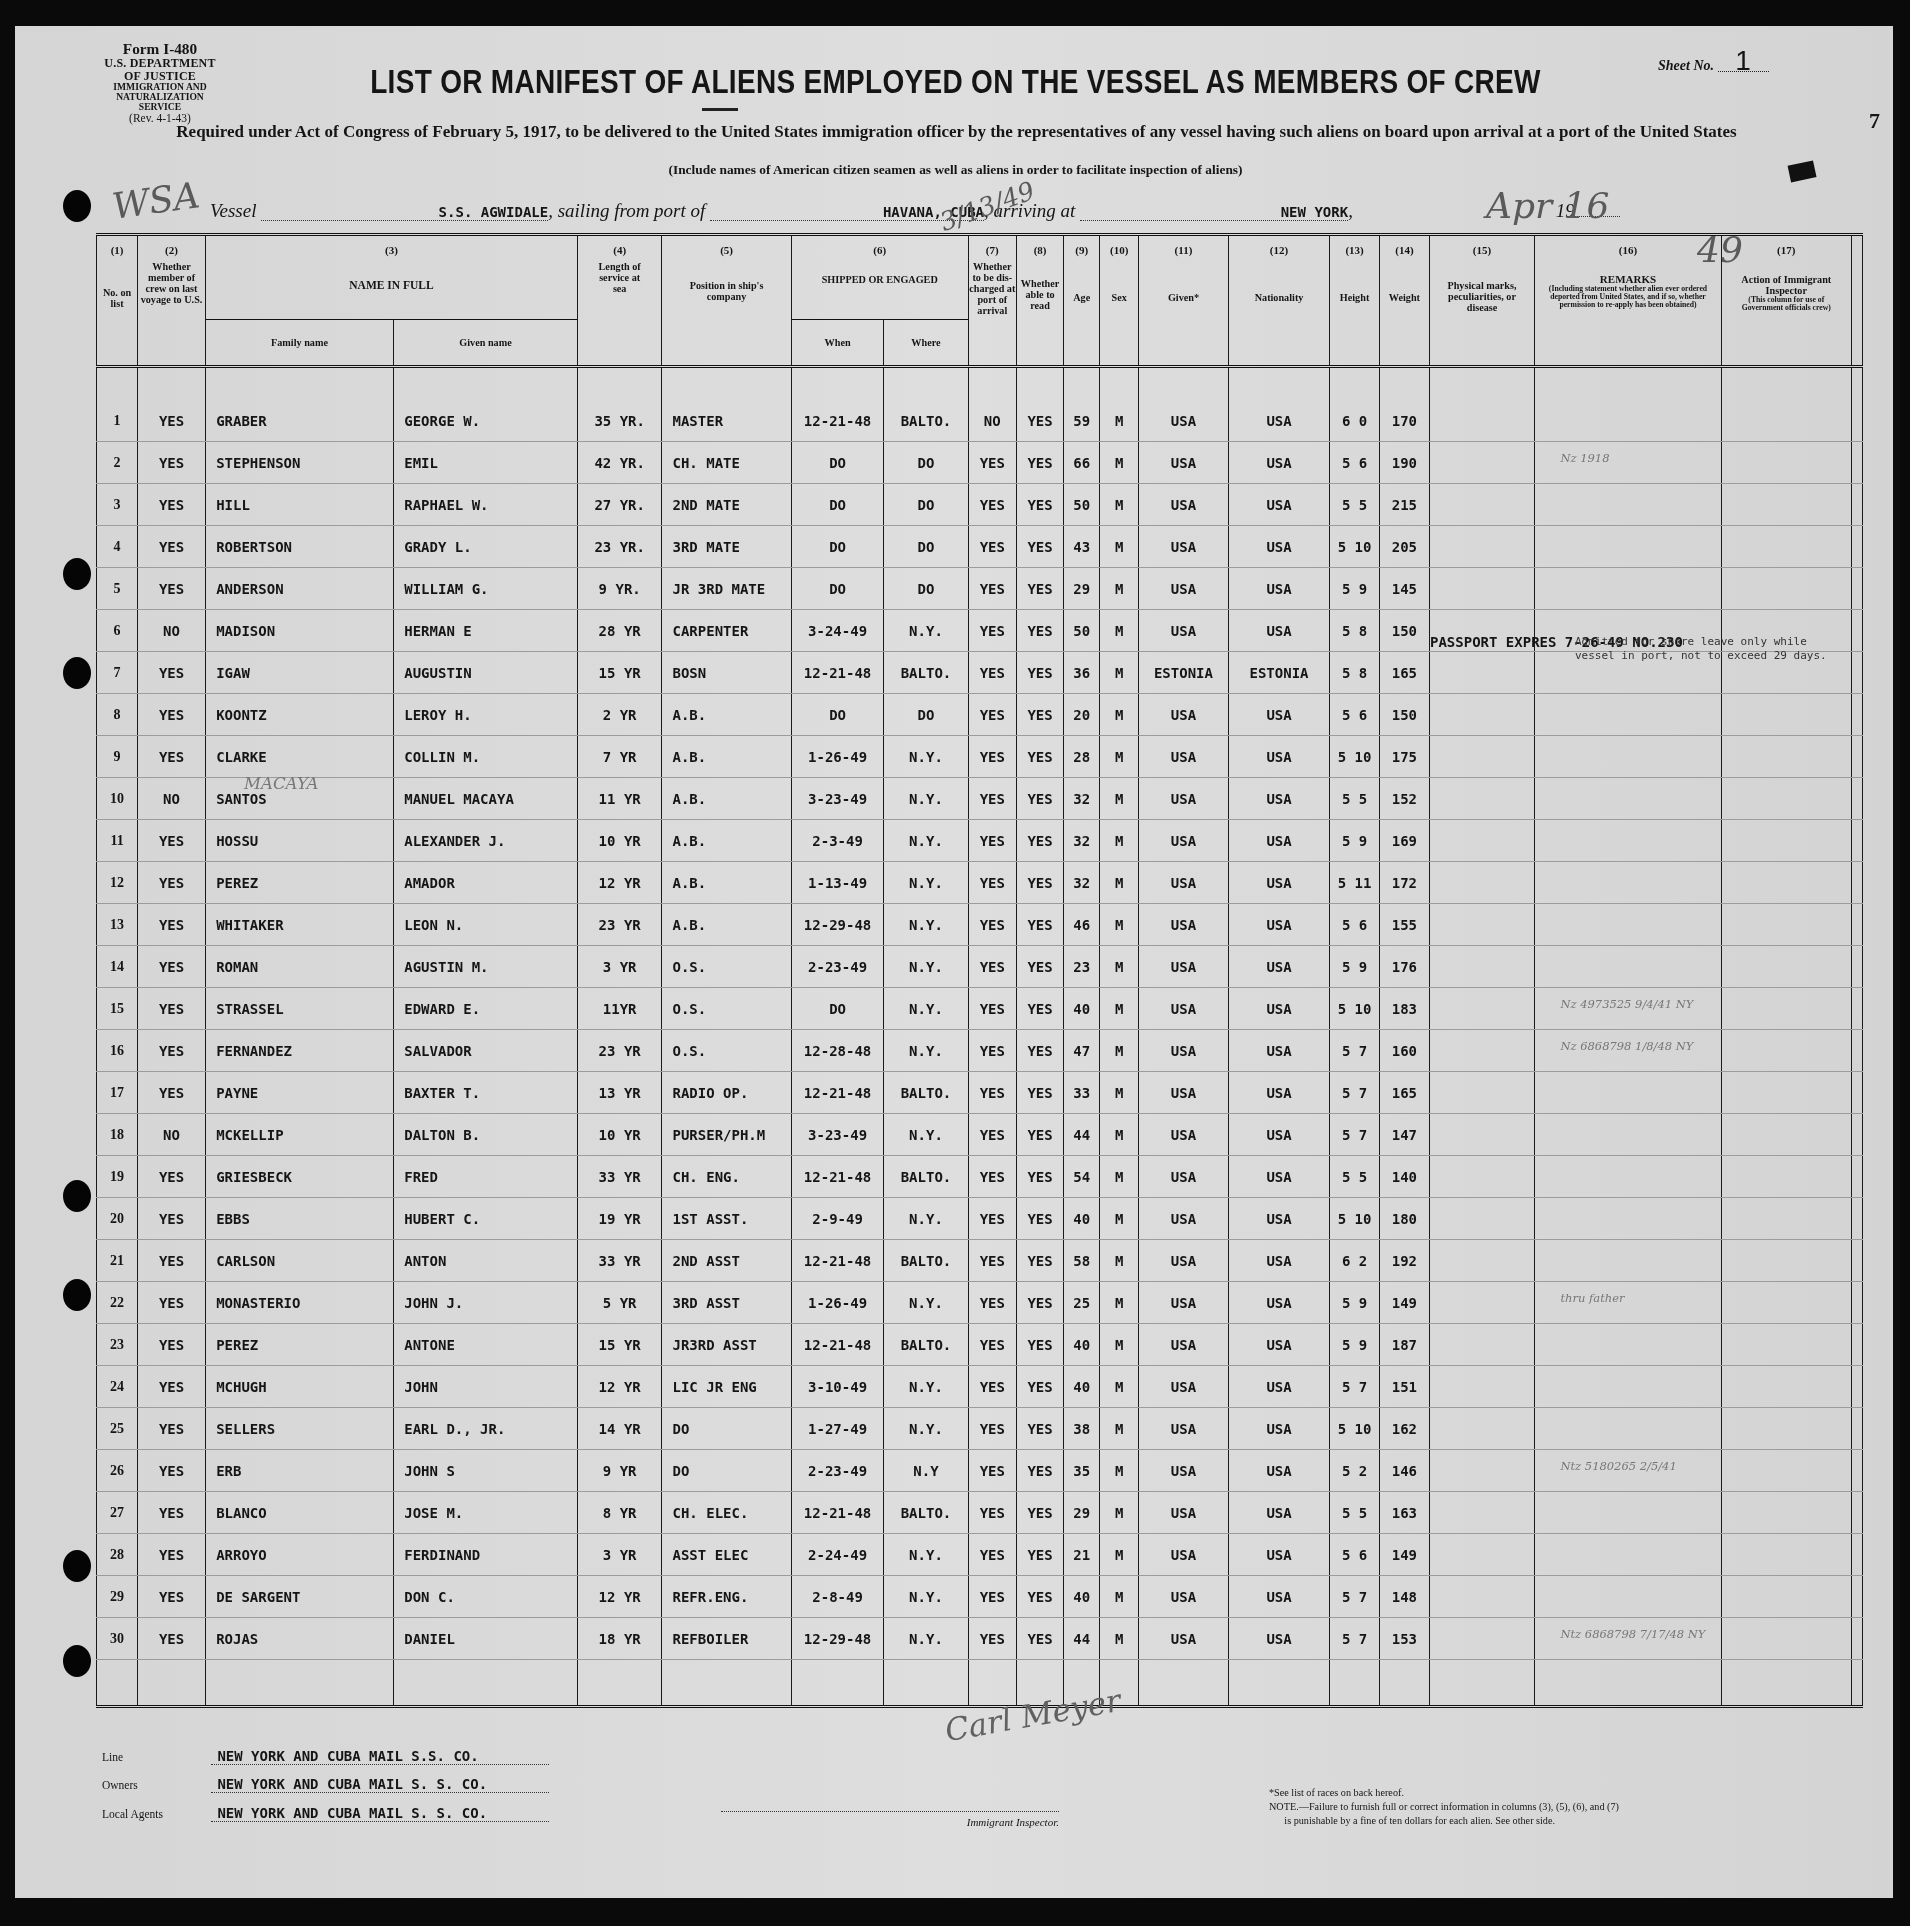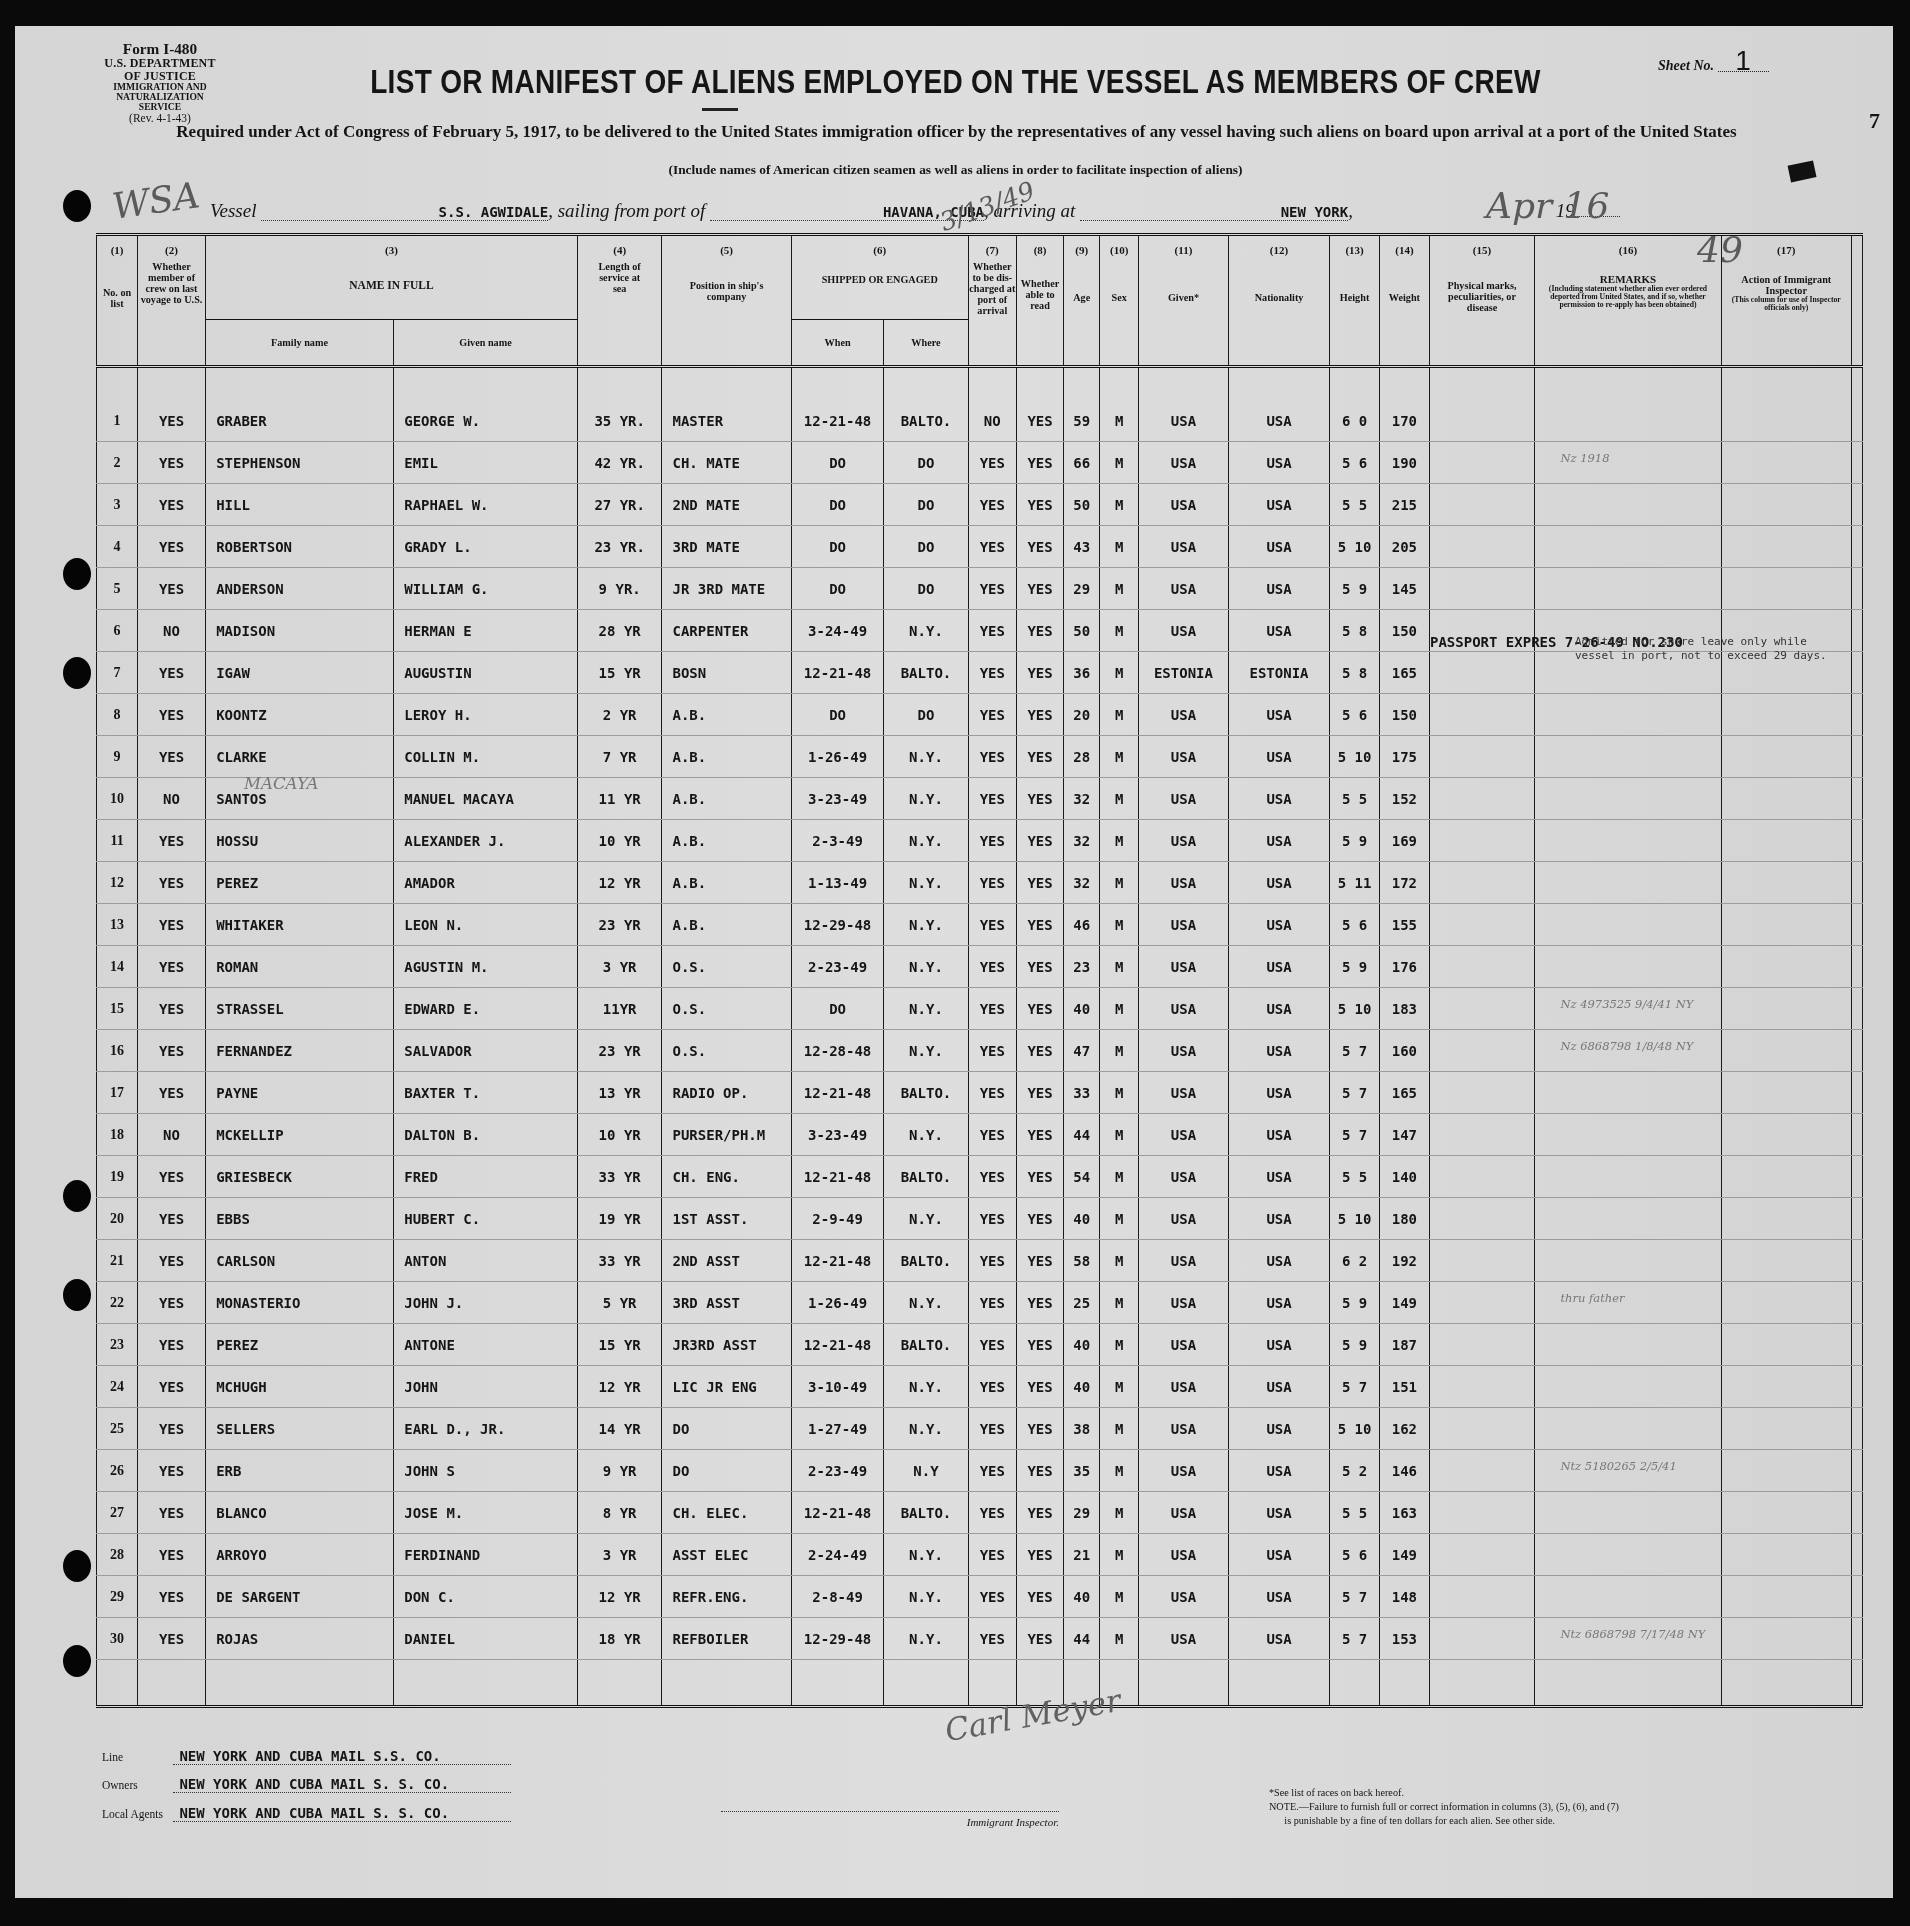--- a/index.html
+++ b/index.html
@@ -30,21 +30,21 @@
   table.manifest tbody td { font-family:"DejaVu Sans Mono", monospace; font-weight:bold; font-size:14px; text-align:center; height:41px; border-bottom:1.3px solid #9c9c9c; white-space:nowrap; overflow:visible; position:relative; }
   table.manifest tbody tr.spacer td { height:32px; border-bottom:none; }
   table.manifest tbody tr.tail td { height:45px; border-bottom:3.8px double #111; }
   td.left { text-align:left !important; padding-left:10.2px !important; }
   td.rowno { font-family:"Liberation Serif", serif !important; font-size:14px !important; }
   .hw { position:absolute; font-family:"DejaVu Serif", serif; font-style:italic; font-weight:normal; color:#777; font-size:11.5px; white-space:nowrap; }
   .remarks-note { position:absolute; left:1434px; top:633px; width:255px; font-family:"DejaVu Sans Mono", monospace; font-size:11px; line-height:14px; color:#333; }
   .passport { position:absolute; left:1430px; top:633px; font-family:"DejaVu Sans Mono", monospace; font-weight:bold; font-size:14px; line-height:19px; }
 
   .footer-row { position:absolute; left:102px; font-family:"Liberation Serif", serif; font-size:11.5px; white-space:nowrap; }
-  .footer-row .val { display:inline-block; width:332px; border-bottom:1.3px dotted #333; font-family:"DejaVu Sans Mono", monospace; font-weight:bold; font-size:14px; padding-left:6.4px; }
+  .footer-row .val { display:inline-block; width:332px; border-bottom:1.3px dotted #333; font-family:"DejaVu Sans Mono", monospace; font-weight:bold; font-size:14px; padding-left:6.4px;margin-left:38px; }
   .inspector { position:absolute; left:721px; top:1811px; width:338px; border-top:1.3px dotted #333; text-align:right; font-family:"Liberation Serif", serif; font-style:italic; font-size:11px; padding-top:3.8px; }
   .note { position:absolute; left:1269px; top:1786px; font-family:"Liberation Serif", serif; font-size:10.2px; line-height:14px; }
   .note .indent { padding-left:15.3px; }
   .edge-7 { position:absolute; left:1869px; top:108px; font-family:"Liberation Serif", serif; font-size:22px; font-weight:bold; }
   .edge-stamp { position:absolute; left:1789px; top:163px; width:25.5px; height:16.6px; background:#111; transform:rotate(-12deg); }
 </style>
 </head>
 <body>
 
 <div class="paper"></div>
@@ -169,21 +169,21 @@
           <span style="display:block;padding:19px 3.8px 0">Physical marks, peculiarities, or disease</span>
         </th>
       <th rowspan="2">
           <span class="num">(16)</span>
           <span style="display:block;padding-top:12.8px;font-size:11px">REMARKS</span>
           <span style="display:block;font-size:7.7px;line-height:8.3px;padding:0 9px">(Including statement whether alien ever ordered deported from United States, and if so, whether permission to re-apply has been obtained)</span>
         </th>
       <th rowspan="2">
           <span class="num">(17)</span>
           <span style="display:block;padding:12.8px 3.8px 0">Action of Immigrant Inspector</span>
-          <span style="display:block;font-size:7.7px;line-height:8.3px;padding:0 6.4px">(This column for use of Inspector officials only)</span>
+          <span style="display:block;font-size:7.7px;line-height:8.3px;padding:0 6.4px">(This column for use of Government officials crew)</span>
         </th>
       <th rowspan="2"></th>
     </tr>
     <tr>
       <th style="height:35px;border-top:1.9px solid #111;vertical-align:middle">Family name</th>
       <th style="border-top:1.9px solid #111;vertical-align:middle">Given name</th>
       <th style="border-top:1.9px solid #111;vertical-align:middle;height:45px">When</th>
       <th style="border-top:1.9px solid #111;vertical-align:middle">Where</th>
     </tr>
   </thead>

